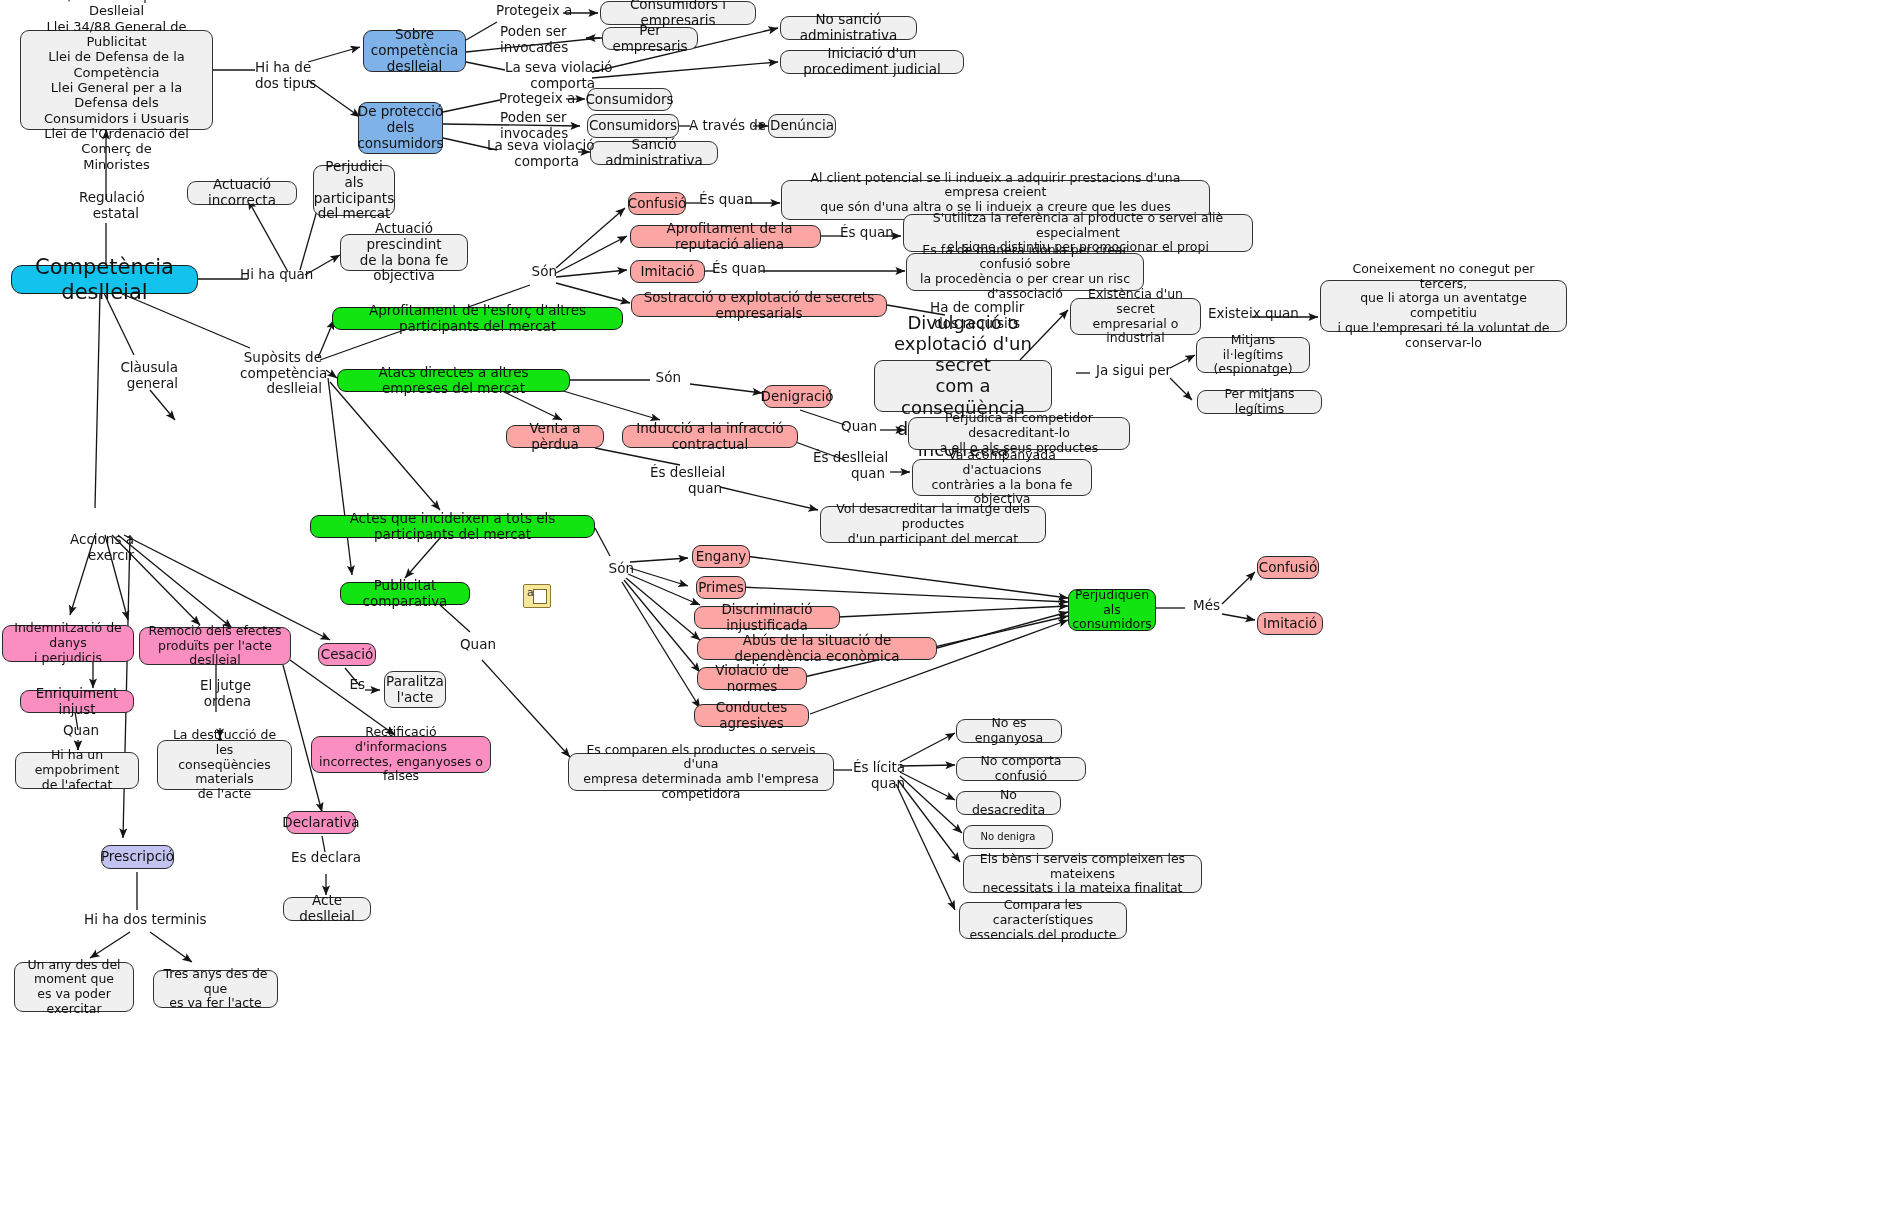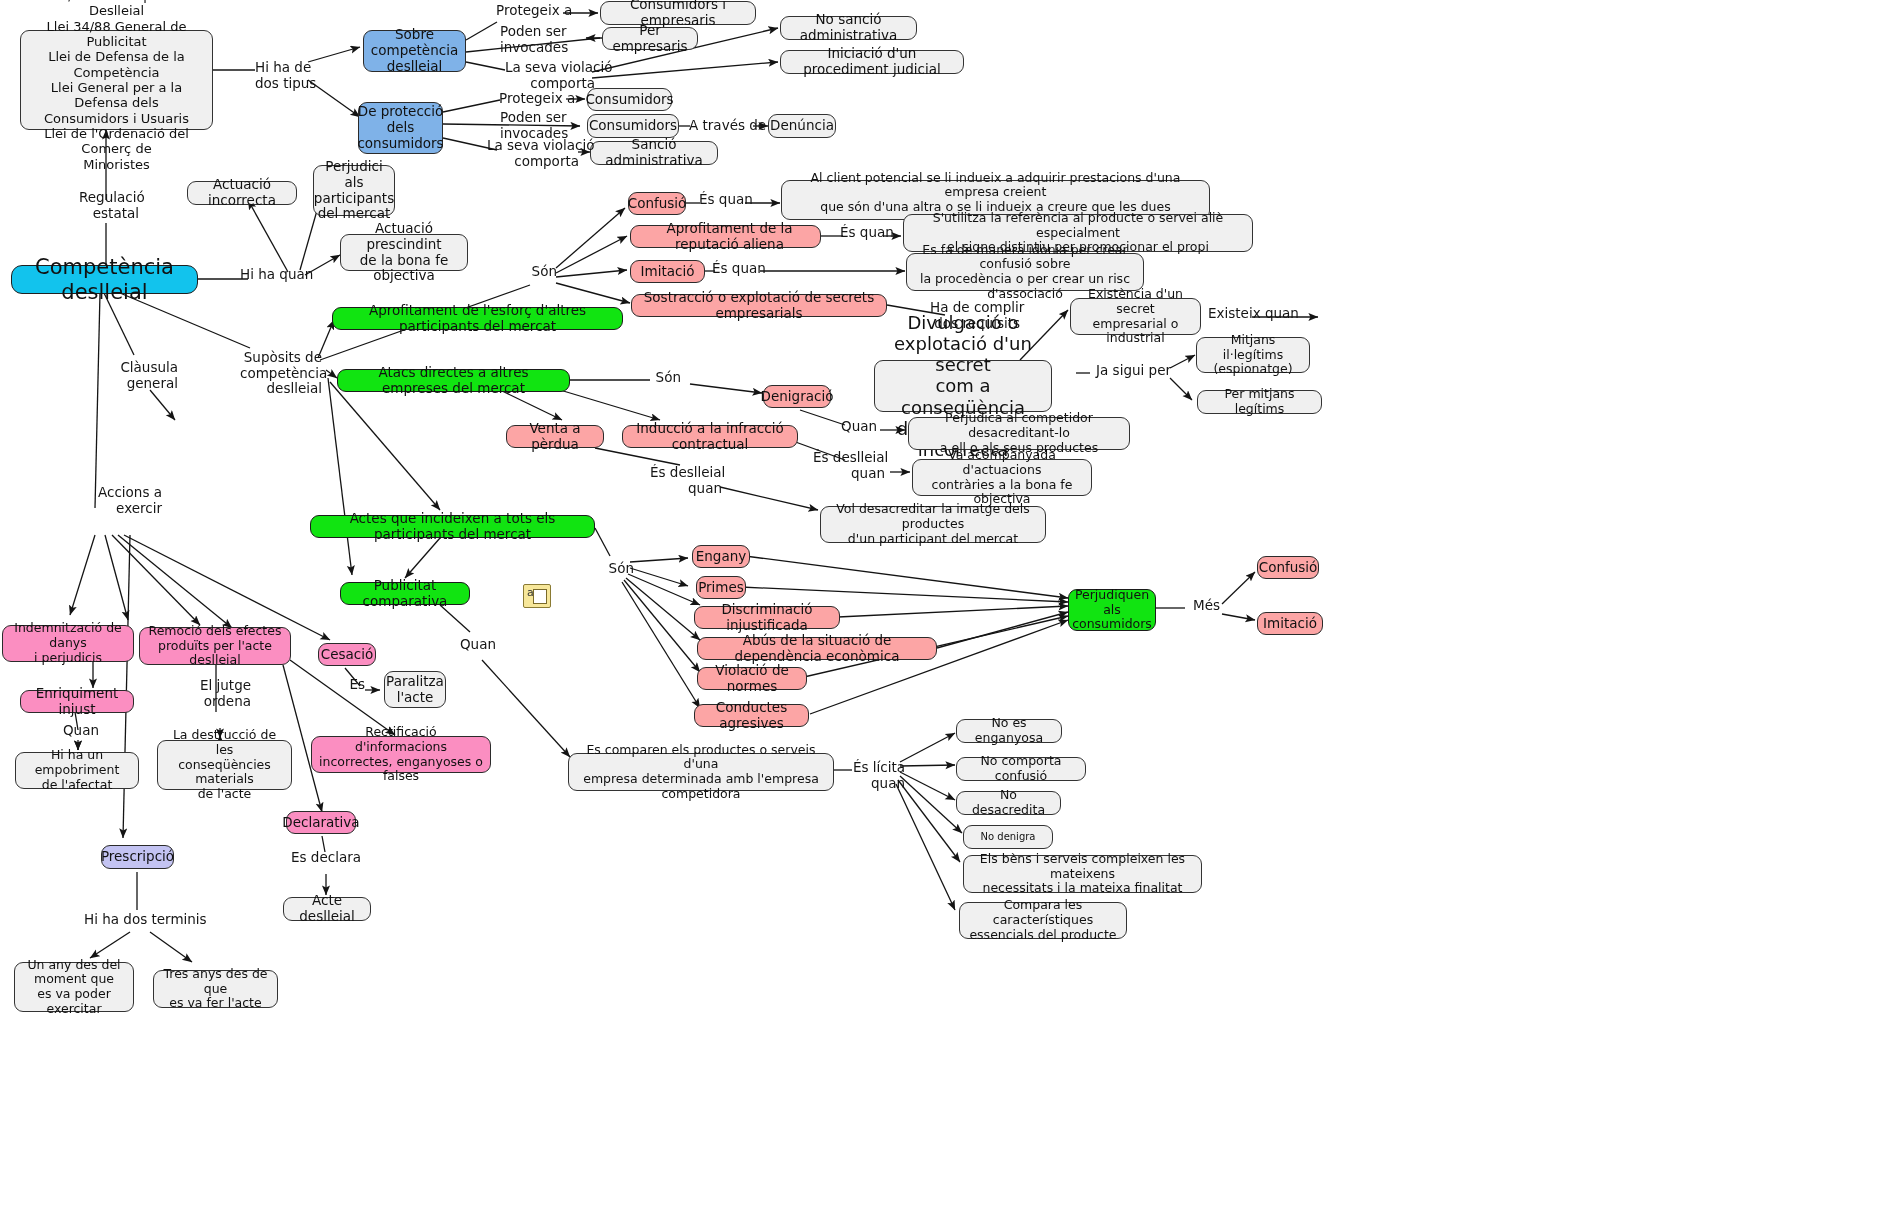--- a/index.html
+++ b/index.html
@@ -250,20 +250,23 @@
 
   <div class="node grey" style="left:903px;top:214px;width:350px;height:38px;white-space:pre-line;font-size:12.5px;">S'utilitza la referència al producte o servei aliè especialment
 el signe distintiu per promocionar el propi</div>
 
   <div class="node grey" style="left:906px;top:253px;width:238px;height:38px;white-space:pre-line;font-size:12.5px;">Es fa de manera idònia per crear confusió sobre
 la procedència o per crear un risc d'associació</div>
 
   <div class="node grey" style="left:1070px;top:298px;width:131px;height:37px;white-space:pre-line;font-size:12.5px;">Existència d'un secret
 empresarial o industrial</div>
 
+  <div class="node grey" style="left:1320px;top:280px;width:247px;height:52px;white-space:pre-line;font-size:12.5px;">Coneixement no conegut per tercers,
+que li atorga un aventatge competitiu
+i que l'empresari té la voluntat de conservar-lo</div>
 
   <div class="node grey" style="left:874px;top:360px;width:178px;height:52px;white-space:pre-line;font-size:18px;">Divulgació o explotació d'un secret
 com a conseqüència d'una actuació
 incorrecta</div>
 
   <div class="node grey" style="left:1196px;top:337px;width:114px;height:36px;white-space:pre-line;font-size:12.5px;">Mitjans il·legítims
 (espionatge)</div>
 
   <div class="node grey" style="left:1197px;top:390px;width:125px;height:24px;font-size:12.5px;">Per mitjans legítims</div>
 
@@ -370,21 +373,21 @@
   <div class="lbl" style="left:689px;top:118px;width:66px;">A través de</div>
 
   <div class="lbl" style="left:79px;top:190px;width:60px;">Regulació
 estatal</div>
   <div class="lbl" style="left:240px;top:267px;width:66px;">Hi ha quan</div>
   <div class="lbl" style="left:112px;top:360px;width:66px;">Clàusula
 general</div>
   <div class="lbl" style="left:240px;top:350px;width:82px;">Supòsits de
 competència
 deslleial</div>
-  <div class="lbl" style="left:68px;top:485px;width:66px;margin-left:28px;">Accions a
+  <div class="lbl" style="left:68px;top:532px;width:66px;">Accions a
 exercir</div>
 
   <div class="lbl" style="left:527px;top:264px;width:30px;">Són</div>
   <div class="lbl" style="left:699px;top:192px;width:48px;">És quan</div>
   <div class="lbl" style="left:840px;top:225px;width:48px;">És quan</div>
   <div class="lbl" style="left:712px;top:261px;width:48px;">És quan</div>
   <div class="lbl" style="left:930px;top:300px;width:90px;">Ha de complir
 dos requisits</div>
   <div class="lbl" style="left:1208px;top:306px;width:84px;">Existeix quan</div>
   <div class="lbl" style="left:1095px;top:363px;width:76px;">Ja sigui per</div>

